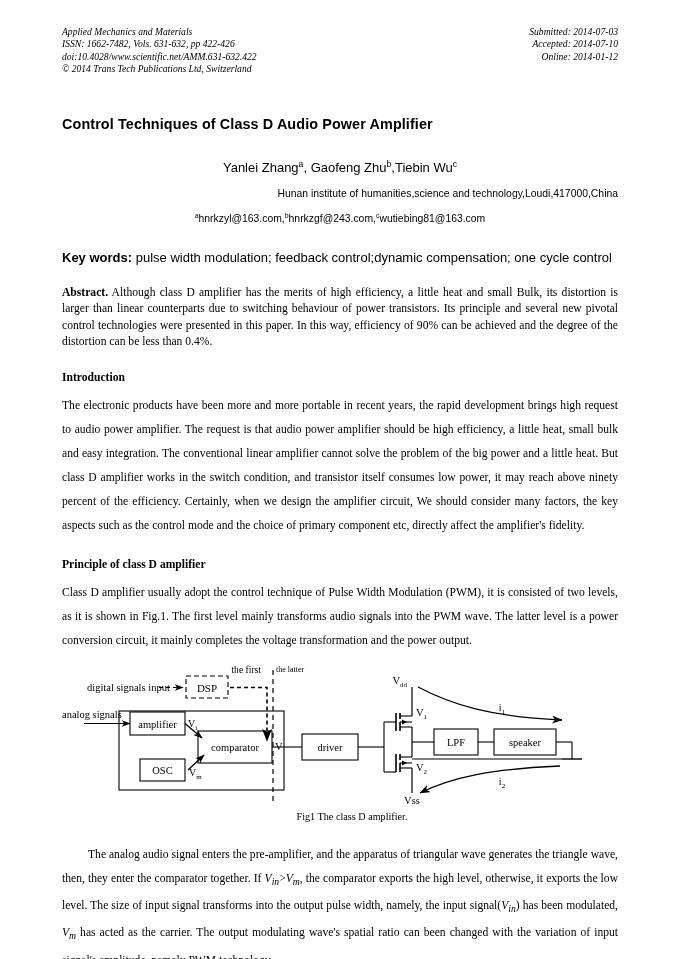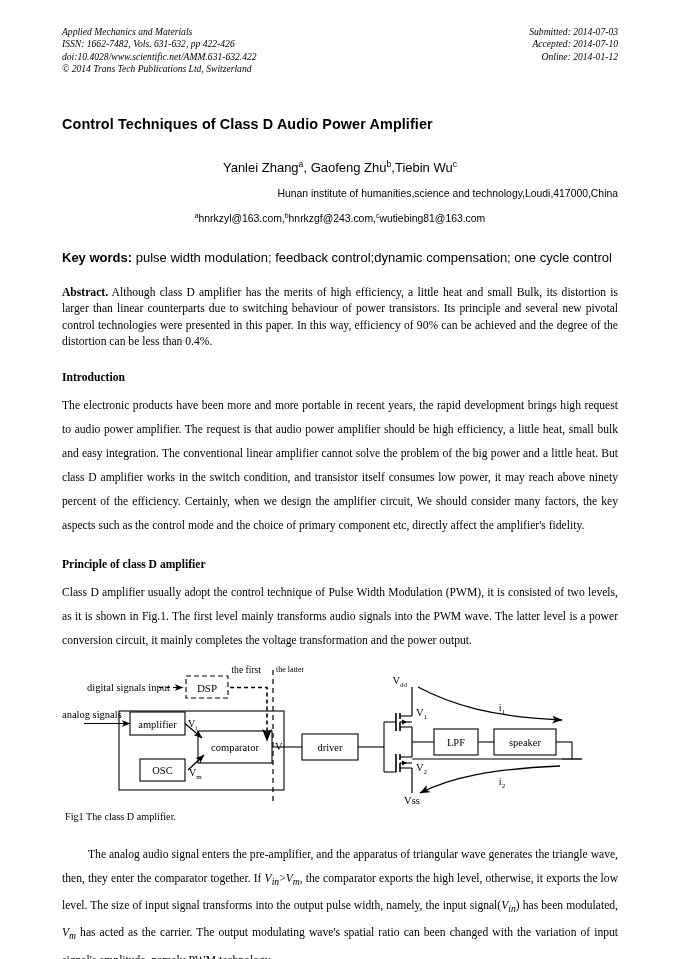--- a/index.html
+++ b/index.html
@@ -118,24 +118,24 @@
     width: 556px;
   }
   .figure-canvas {
     position: absolute;
     left: 0; top: 0;
     width: 556px;
     height: 142px;
   }
   .fig-caption {
     position: absolute;
-    left: 3px;
+    left: 12px;
     top: 146px;
     width: 556px;
-    text-align: left;
+    text-align: center;
     font-size: 10.2px;
   }
   svg text {
     font-family: "Liberation Serif", "DejaVu Serif", serif;
     fill: #000;
   }
 </style>
 </head>
 <body>
 

